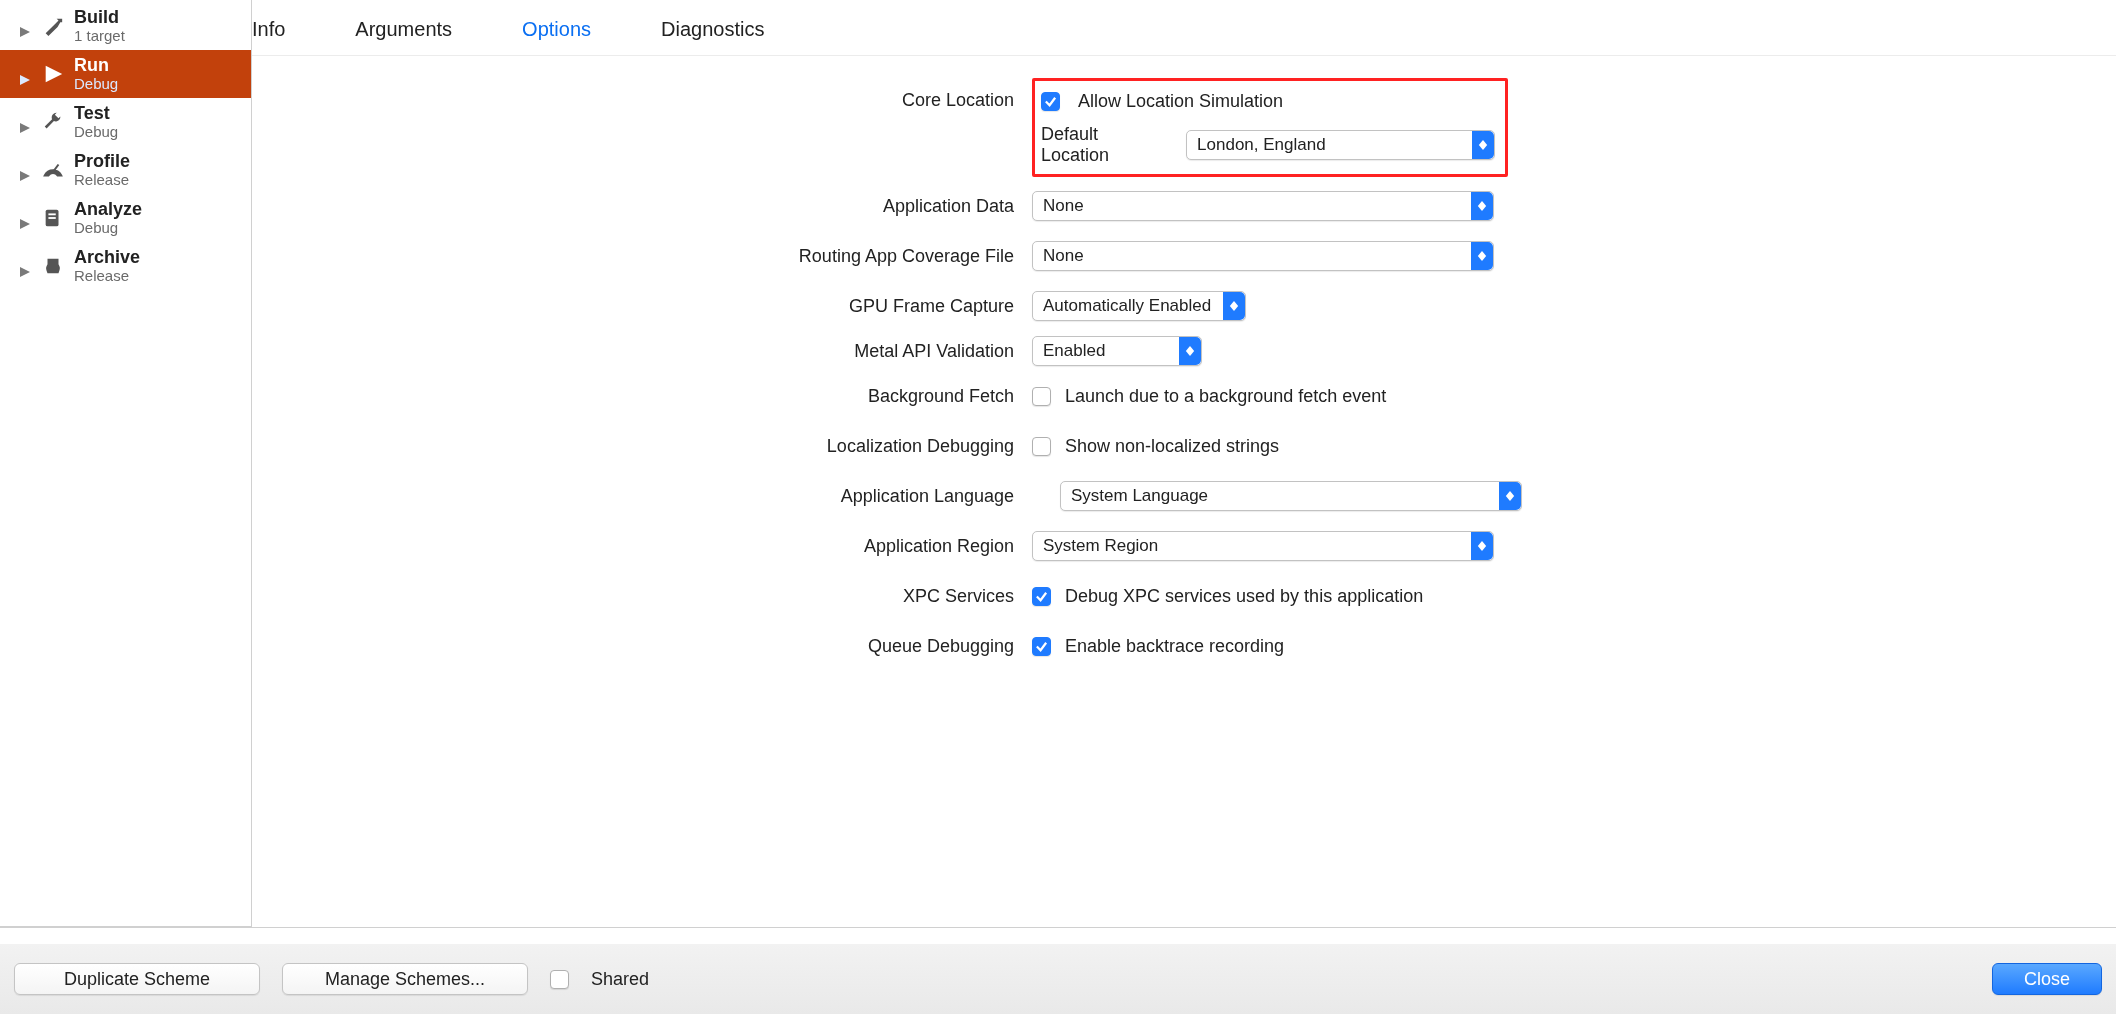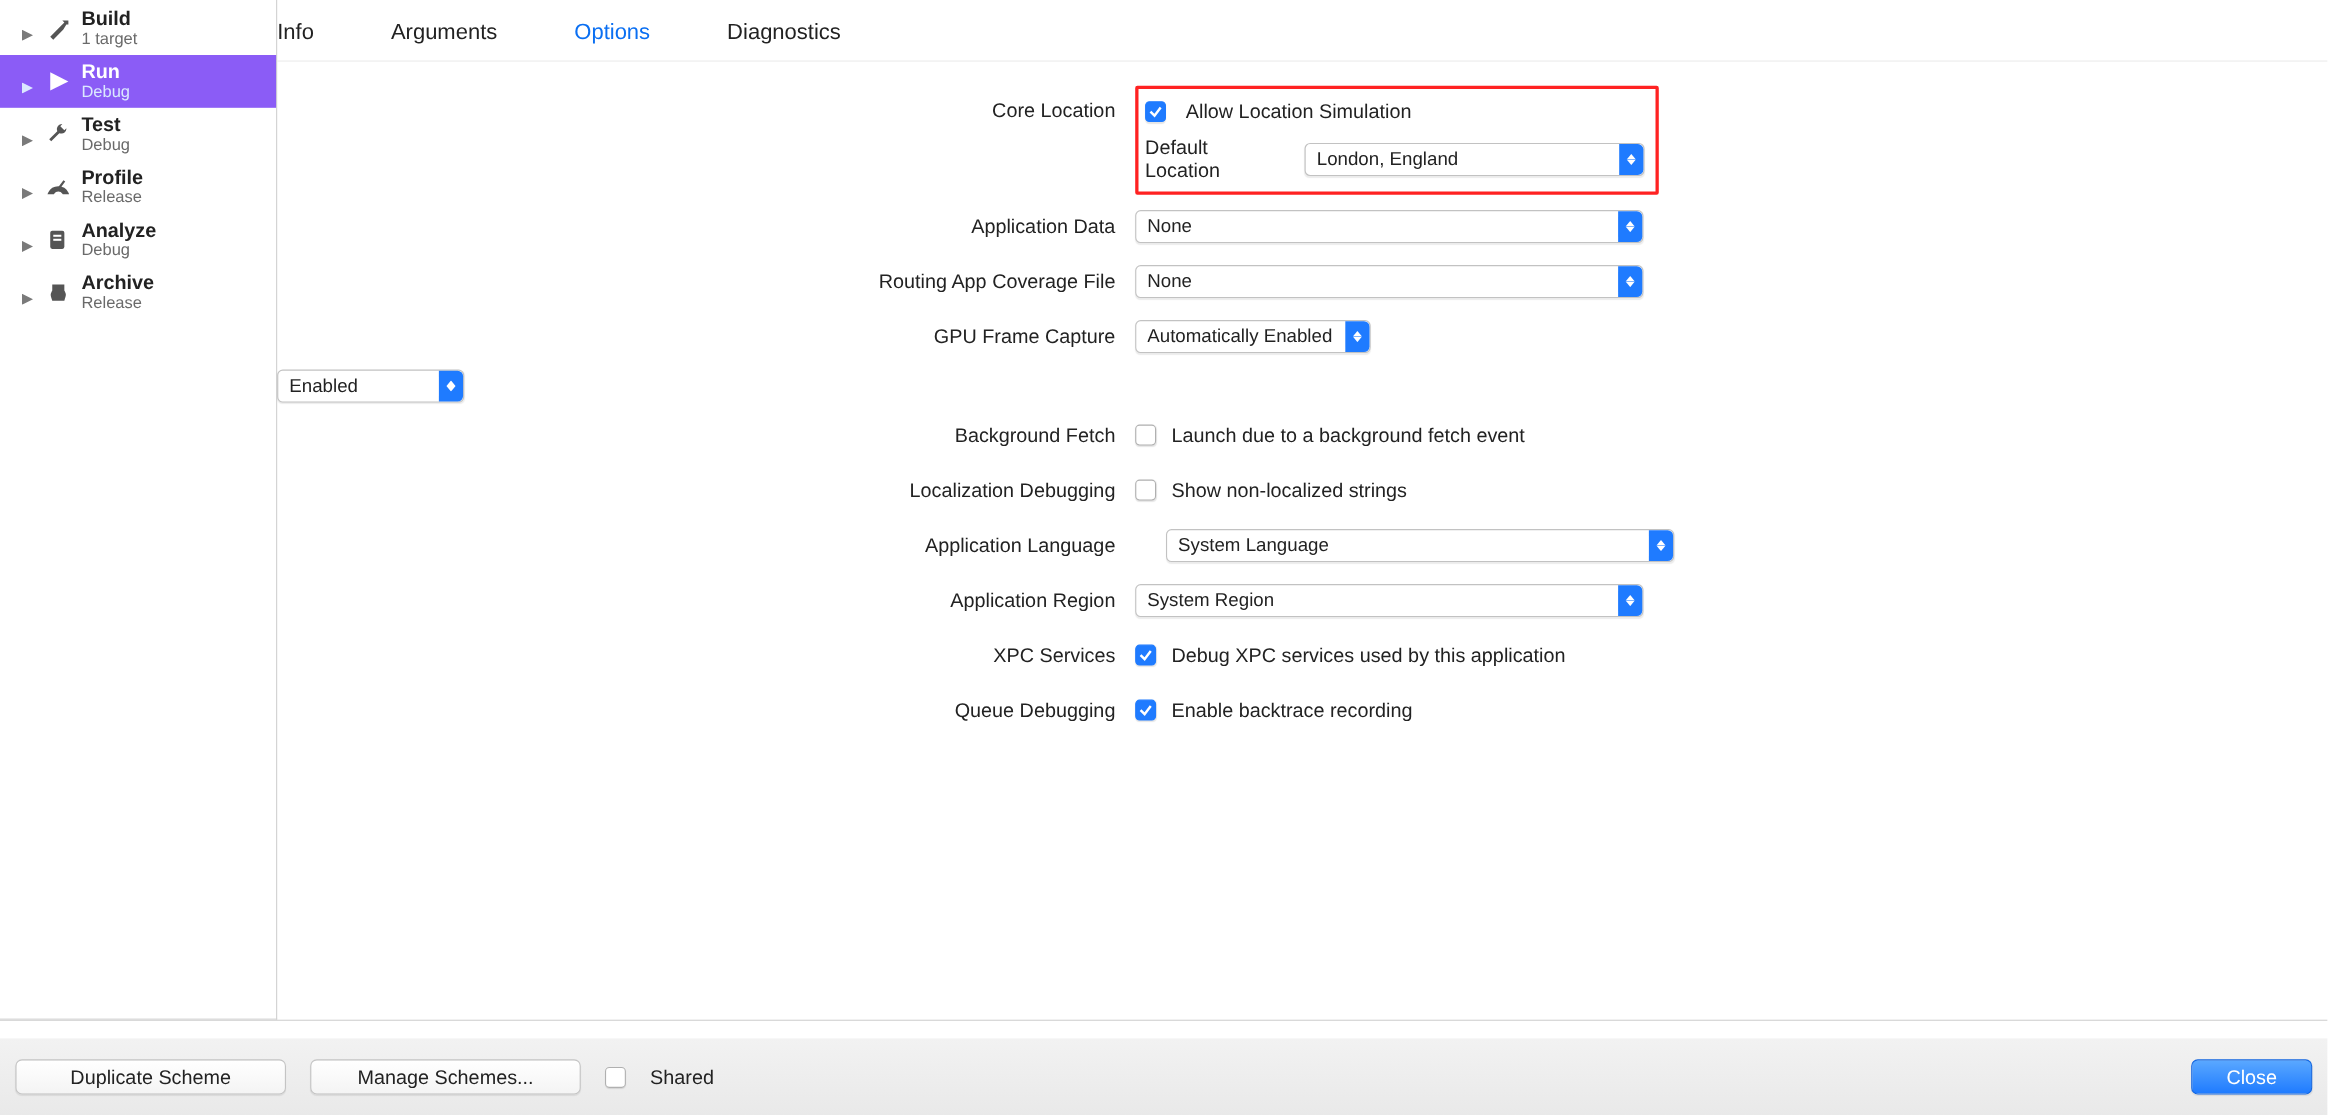--- a/index.html
+++ b/index.html
@@ -8,31 +8,31 @@
   
   .main { display: flex; flex: 1; border-bottom: 1px solid #d0d0d0; }
   
   .sidebar { width: 252px; background: #fff; border-right: 1px solid #d0d0d0; border-bottom: 1px solid #d0d0d0; padding-top: 2px; }
   .sidebar-item { display: flex; align-items: center; height: 48px; padding-left: 20px; cursor: default; }
   .sidebar-item .disclosure { width: 10px; height: 10px; margin-right: 10px; }
   .sidebar-item .icon { width: 26px; height: 22px; margin-right: 8px; display:flex; align-items:center; justify-content:center; }
   .sidebar-item .labels { display: flex; flex-direction: column; line-height: 1.1; }
   .sidebar-item .title { font-weight: 600; font-size: 18px; }
   .sidebar-item .sub { font-size: 15px; color: #6a6a6a; }
-  .sidebar-item.selected { background: #8b5cf6; color: #fff; }
+  .sidebar-item.selected { background: #c2410c; color: #fff; }
   .sidebar-item.selected .sub { color: #dbe8ff; }
   
   .content { flex: 1; display: flex; flex-direction: column; }
   .tabs { display: flex; gap: 70px; padding: 18px 0 14px 0; border-bottom: 1px solid #ececec; font-size: 20px; }
   .tab { color: #222; cursor: default; }
   .tab.active { color: #0a6ff2; }
   .form { flex: 1; padding-top: 18px; }
   .row { display: flex; align-items: center; min-height: 50px; padding: 4px 0; }
   .row .label { width: 780px; text-align: right; padding-right: 18px; font-size: 18px; color: #222; }
-  .row .field { flex: 1; display: flex; align-items: flex-start; gap: 14px; }
+  .row .field { flex: 1; display: flex; align-items: center; gap: 14px; }
   .highlight-box { border: 3px solid #f22; border-radius: 2px; padding: 6px 10px 6px 0; margin-left: 0; display: inline-block; }
   .select { display: flex; align-items: center; justify-content: space-between; background: #fff; border: 1px solid #c2c2c2; border-radius: 5px; box-shadow: 0 1px 1px rgba(0,0,0,0.08); height: 30px; padding: 0 0 0 10px; font-size: 17px; }
   .select .select-text { white-space: nowrap; overflow: hidden; }
   .select .stepper { width: 22px; height: 100%; background: #1f7bff; border-top-right-radius: 5px; border-bottom-right-radius: 5px; display:flex; flex-direction:column; align-items:center; justify-content:center; }
   .select .stepper svg { display:block; }
   .chk { width: 19px; height: 19px; border: 1px solid #b0b0b0; border-radius: 4px; background: #fff; display:inline-flex; align-items:center; justify-content:center; box-shadow: 0 1px 1px rgba(0,0,0,0.1); flex-shrink:0;}
   .chk.checked { background: #1f7bff; border-color:#1f7bff; }
   .chk.checked svg { display:block; }
   .chk svg { display:none; }
   .chk-label { font-size: 18px; }
@@ -243,20 +243,21 @@
                   </svg>
                 <svg viewBox="0 0 10 6" width="10" height="5">
                     <polygon points="0,0 5,6 10,0" fill="#fff"></polygon>
                   </svg>
               </span>
             </div>
           </div>
         </div>
 
         <div class="row" style="min-height:40px;">
+          <div class="label">Metal API Validation</div>
           <div class="field">
             <div class="select" style="width:170px;">
               <span class="select-text">Enabled</span>
               <span class="stepper">
                 <svg viewBox="0 0 10 6" width="10" height="5">
                     <polygon points="0,6 5,0 10,6" fill="#fff"></polygon>
                   </svg>
                 <svg viewBox="0 0 10 6" width="10" height="5">
                     <polygon points="0,0 5,6 10,0" fill="#fff"></polygon>
                   </svg>

